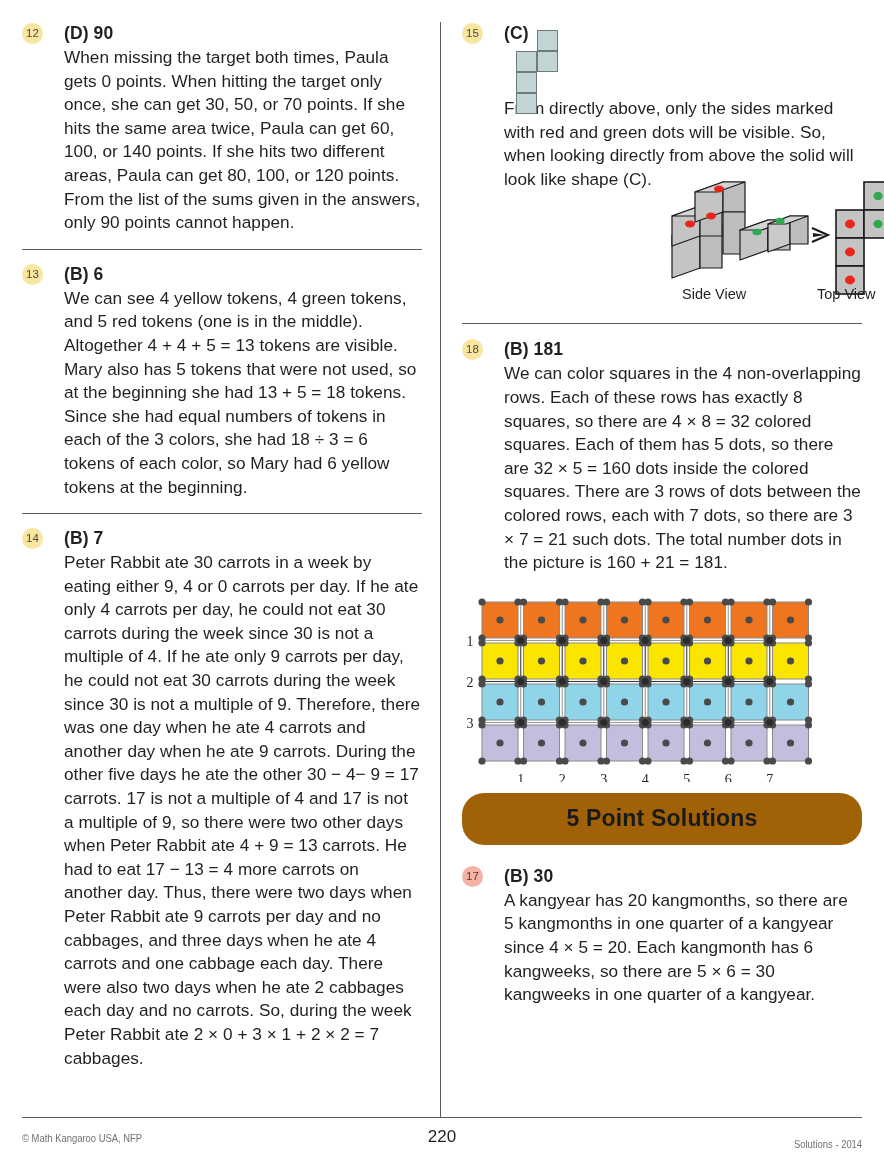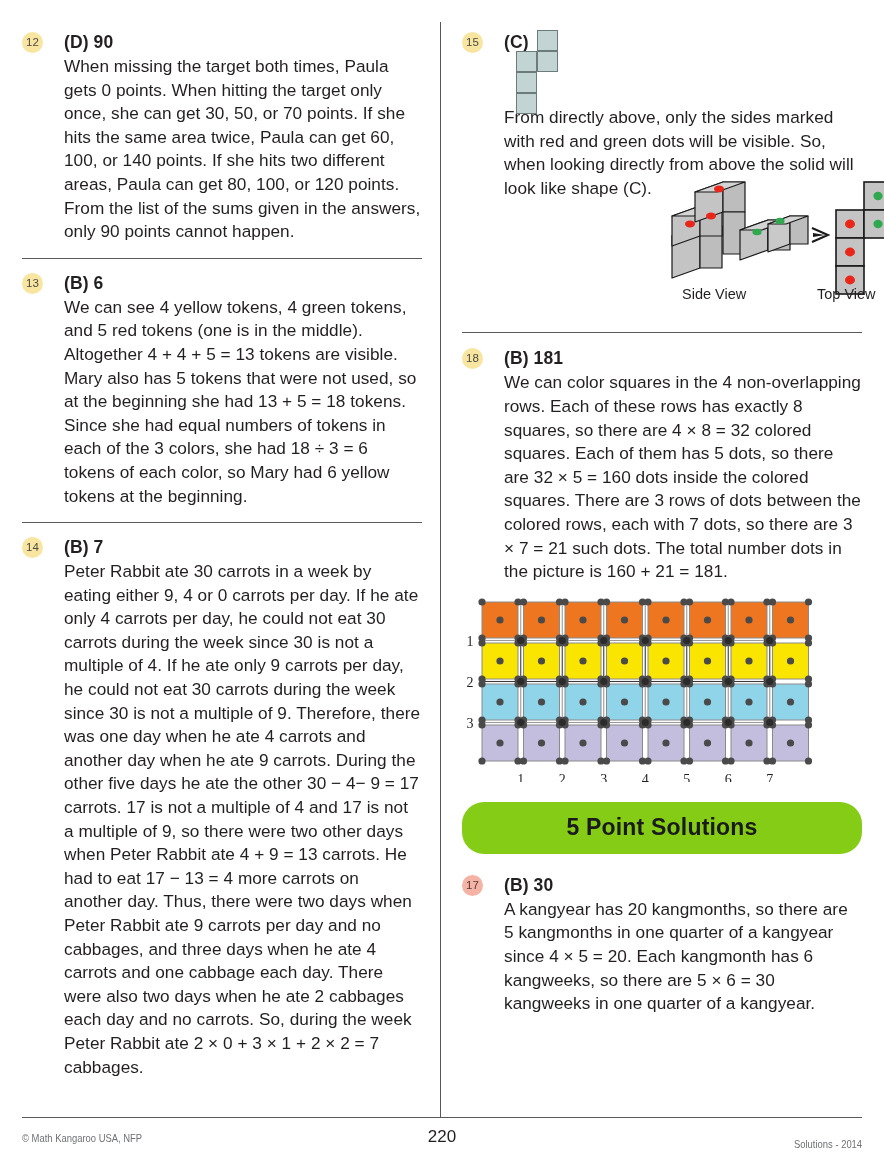--- a/index.html
+++ b/index.html
@@ -27,35 +27,35 @@
   .sol{position:relative;padding-left:42px;margin-bottom:0;}
   .badge{
     position:absolute;left:0;top:1px;
     width:21px;height:21px;border-radius:50%;
     background:#f8e6a0;color:#4c4a45;
     font-size:11.5px;line-height:21px;text-align:center;
     font-weight:400;
   }
   .badge.pink{background:#f4b3a4;color:#5a3a33;}
   .ans{
-    font-size:17.5px;font-weight:700;line-height:23px;margin:9px 0 1px 0;
+    font-size:17.5px;font-weight:700;line-height:23px;margin:0 0 1px 0;
     letter-spacing:.1px;
   }
   .body-text{
     font-size:17.2px;line-height:23.6px;margin:0;
     letter-spacing:.04px;
   }
   .hr{
     height:1px;background:#58595b;margin:14px 0 13px 0;width:100%;
   }
   .hr.r{margin:12px 0 14px 0;}
 
   
   .banner{
-    background:#84cc16;border-radius:22px;
+    background:#a16207;border-radius:22px;
     height:52px;display:flex;align-items:center;justify-content:center;
     margin:22px 0 20px 0;
   }
   .banner-text{font-size:23px;font-weight:700;color:#1a1a1a;letter-spacing:.2px;}
 
   
   .footline{position:absolute;left:22px;top:1117px;width:840px;height:1px;background:#58595b;}
   .footer{position:absolute;top:1128px;left:0;width:884px;height:30px;
           font-family:"Liberation Sans Narrow","Liberation Sans",sans-serif;}
   .foot-left{position:absolute;left:22px;top:4px;font-size:11.5px;color:#6f7174;transform:scaleX(.82);transform-origin:left center;}

